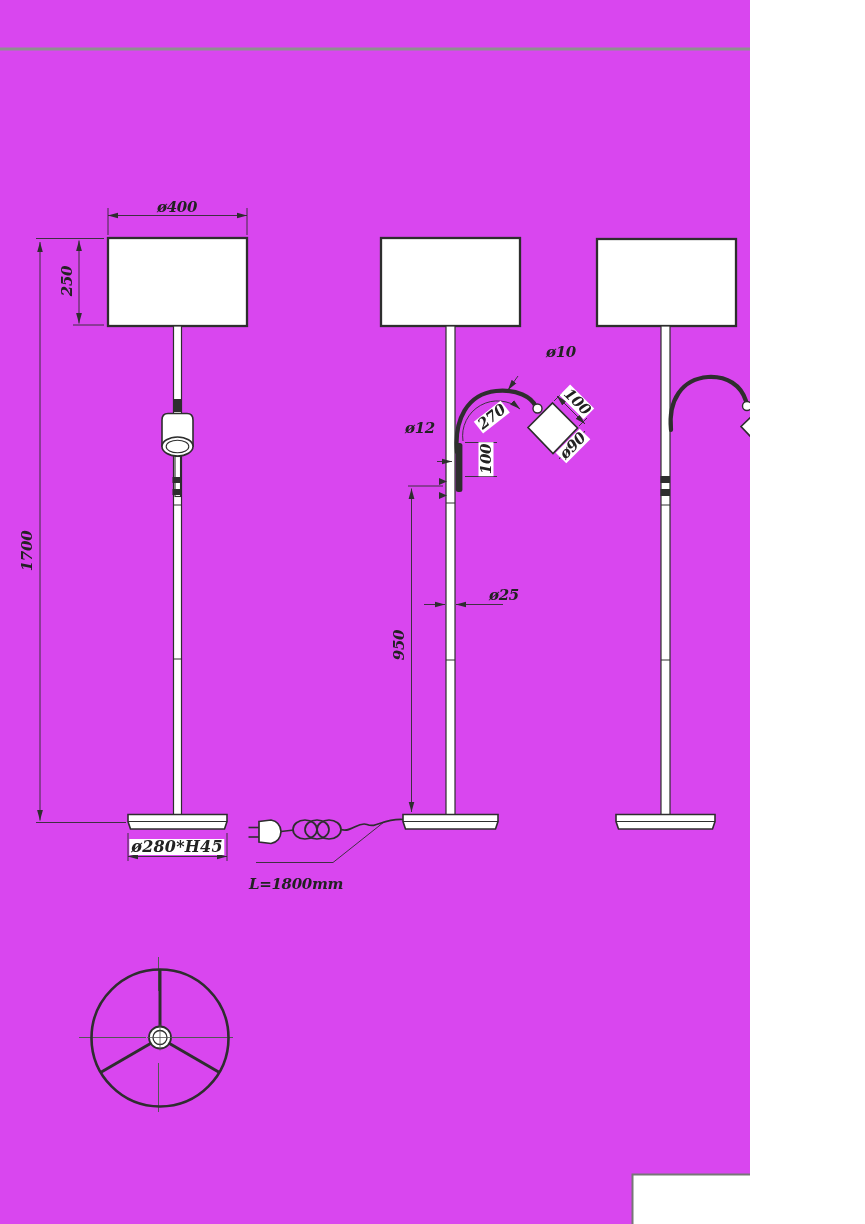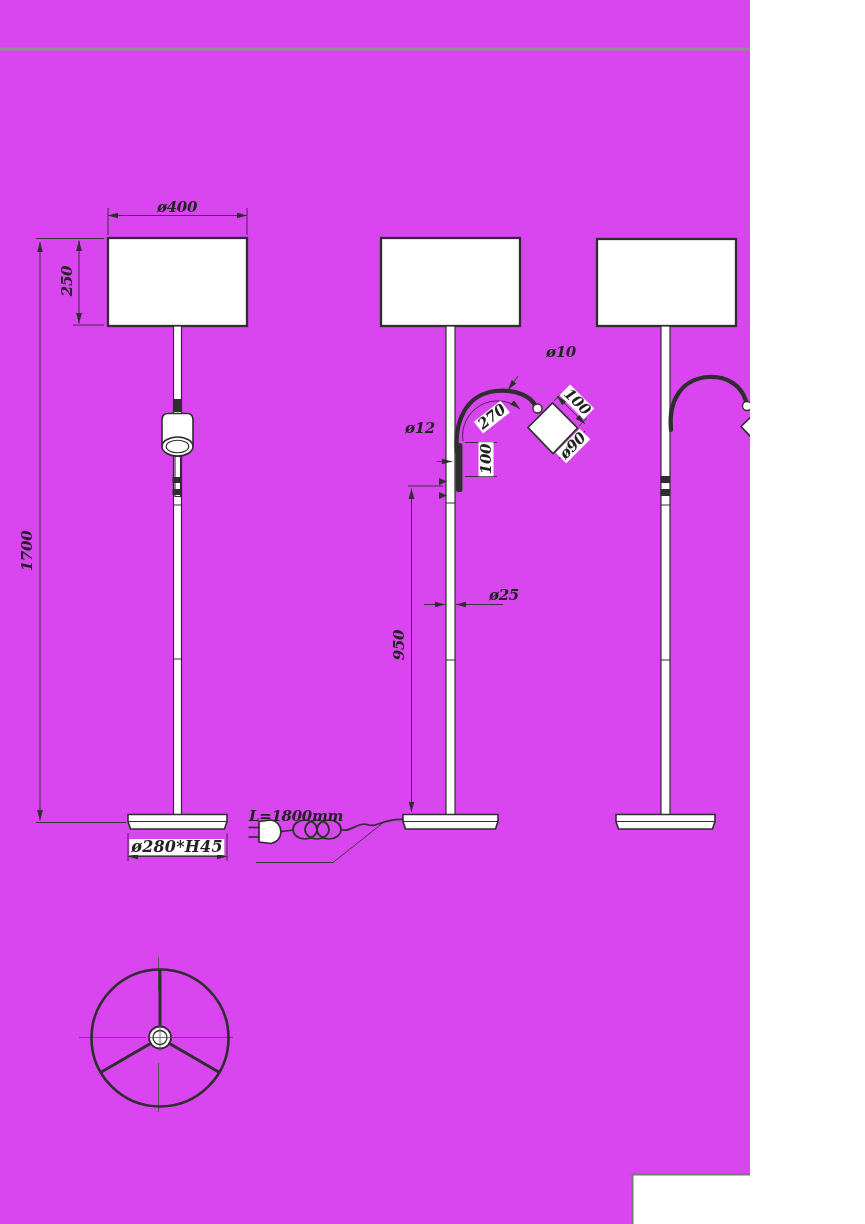--- a/index.html
+++ b/index.html
@@ -173,16 +173,16 @@
   <div class="dim lg bg" style="left:177px;top:847px;text-align:right;">ø280*H45</div>
 
   <div class="dim" style="left:420px;top:428px;">ø12</div>
   <div class="dim rot-n90 bg" style="left:486px;top:459px;">100</div>
   <div class="dim" style="left:529px;top:352px;margin-left:32px;">ø10</div>
   <div class="dim rot-n38 bg" style="left:492px;top:417px;">270</div>
   <div class="dim rot-p45 bg" style="left:577px;top:402px;">100</div>
   <div class="dim rot-n45 bg" style="left:573px;top:446px;">ø90</div>
   <div class="dim" style="left:504px;top:595px;">ø25</div>
   <div class="dim rot-n90" style="left:399px;top:645px;">950</div>
-  <div class="dim" style="left:296px;top:816px;">L=1800mm</div>
+  <div class="dim" style="left:296px;top:884px;">L=1800mm</div>
 
 
 </div>
 
 </body></html>

